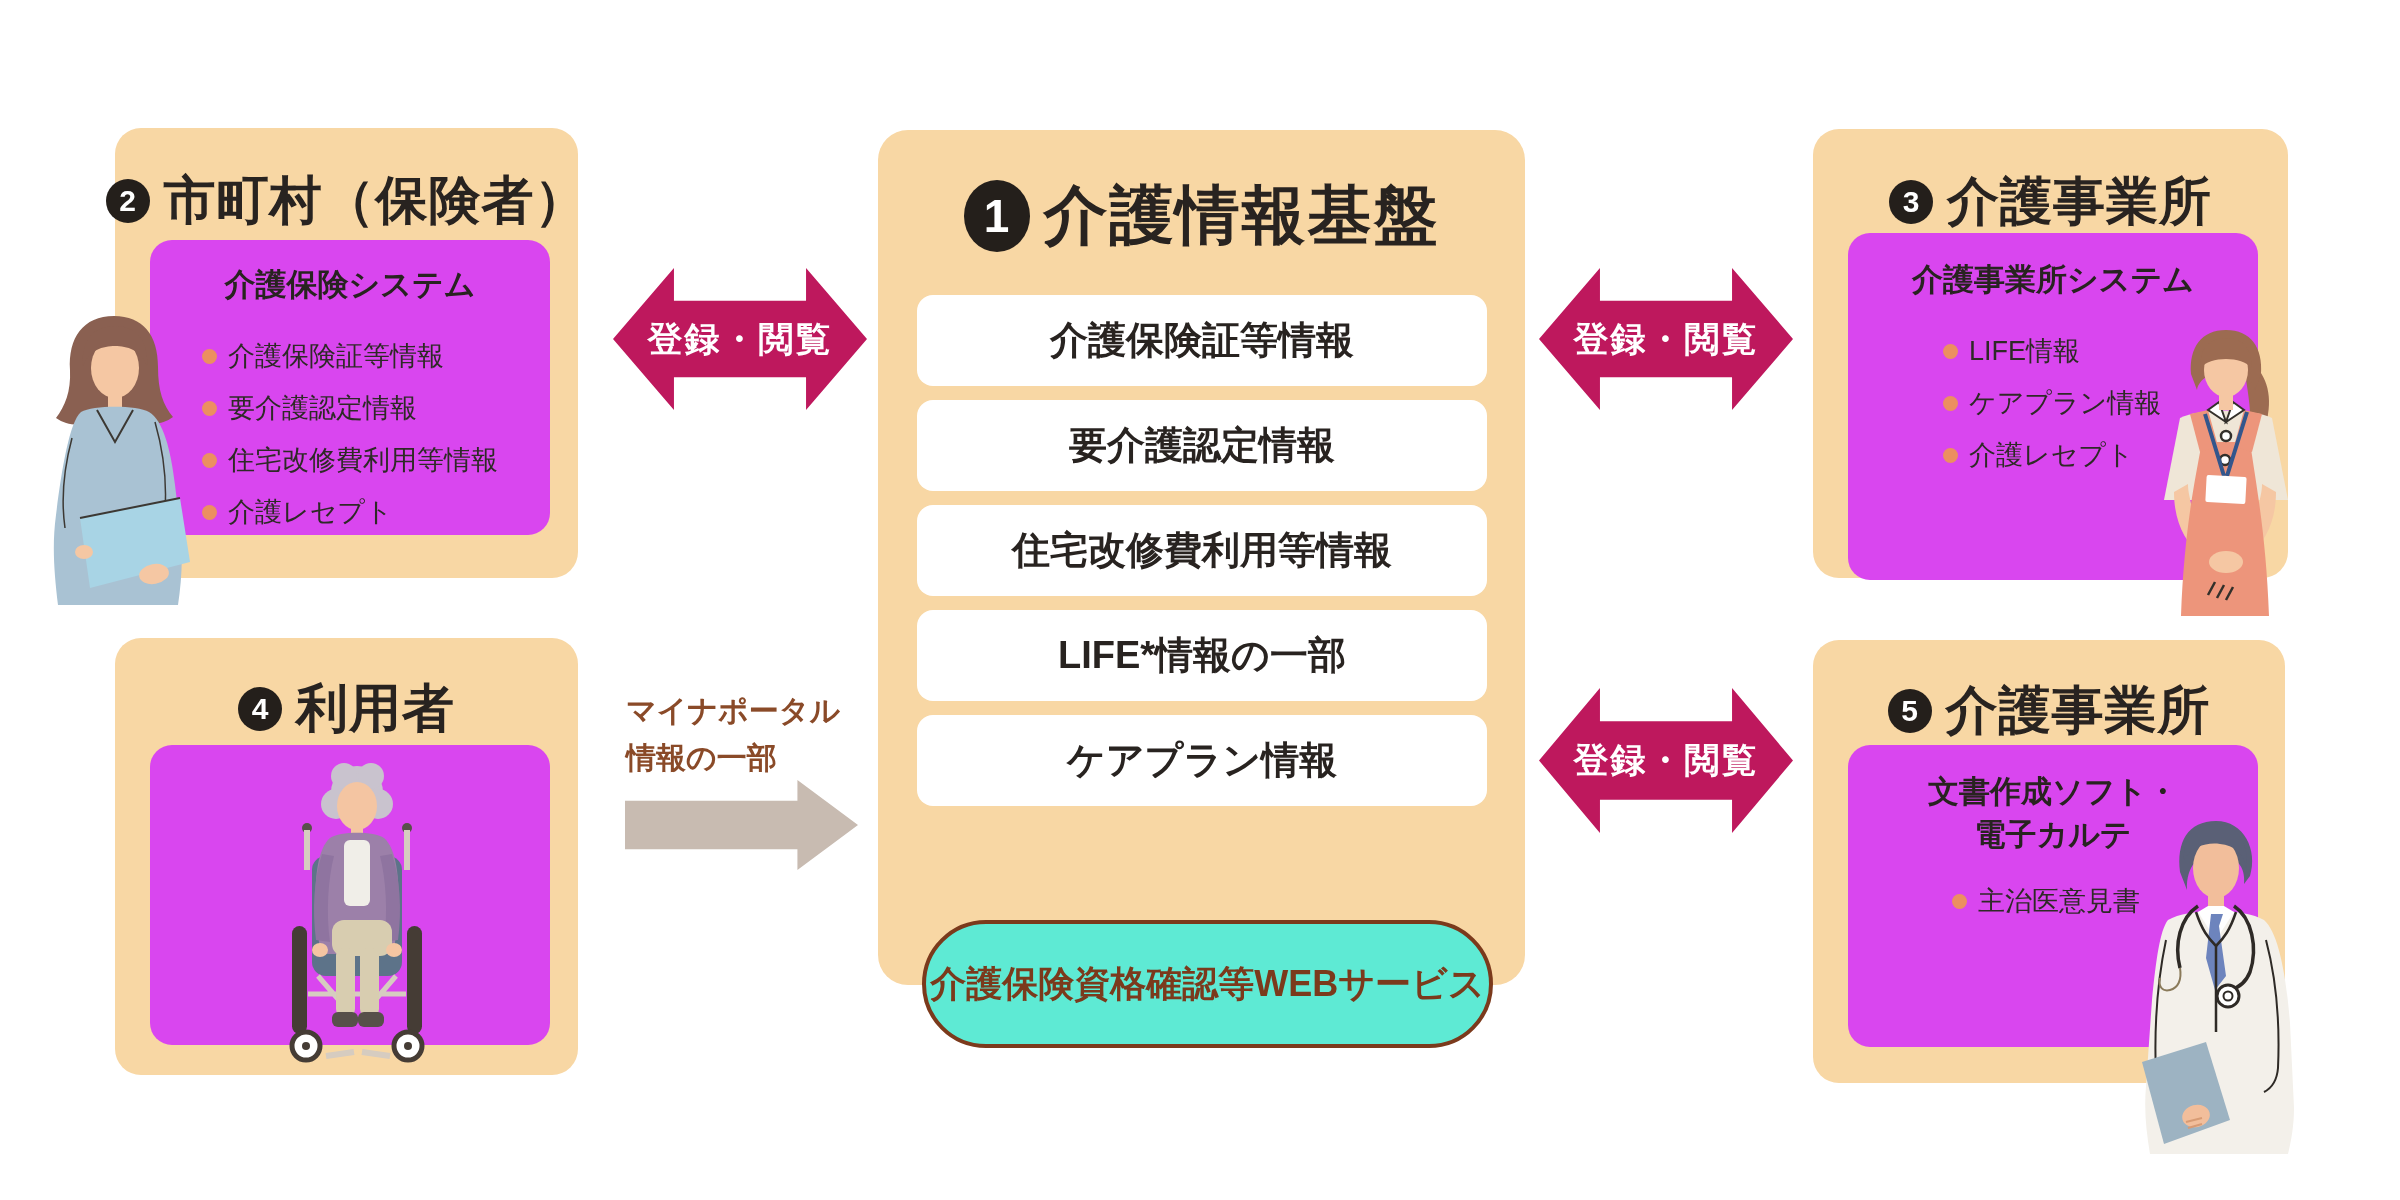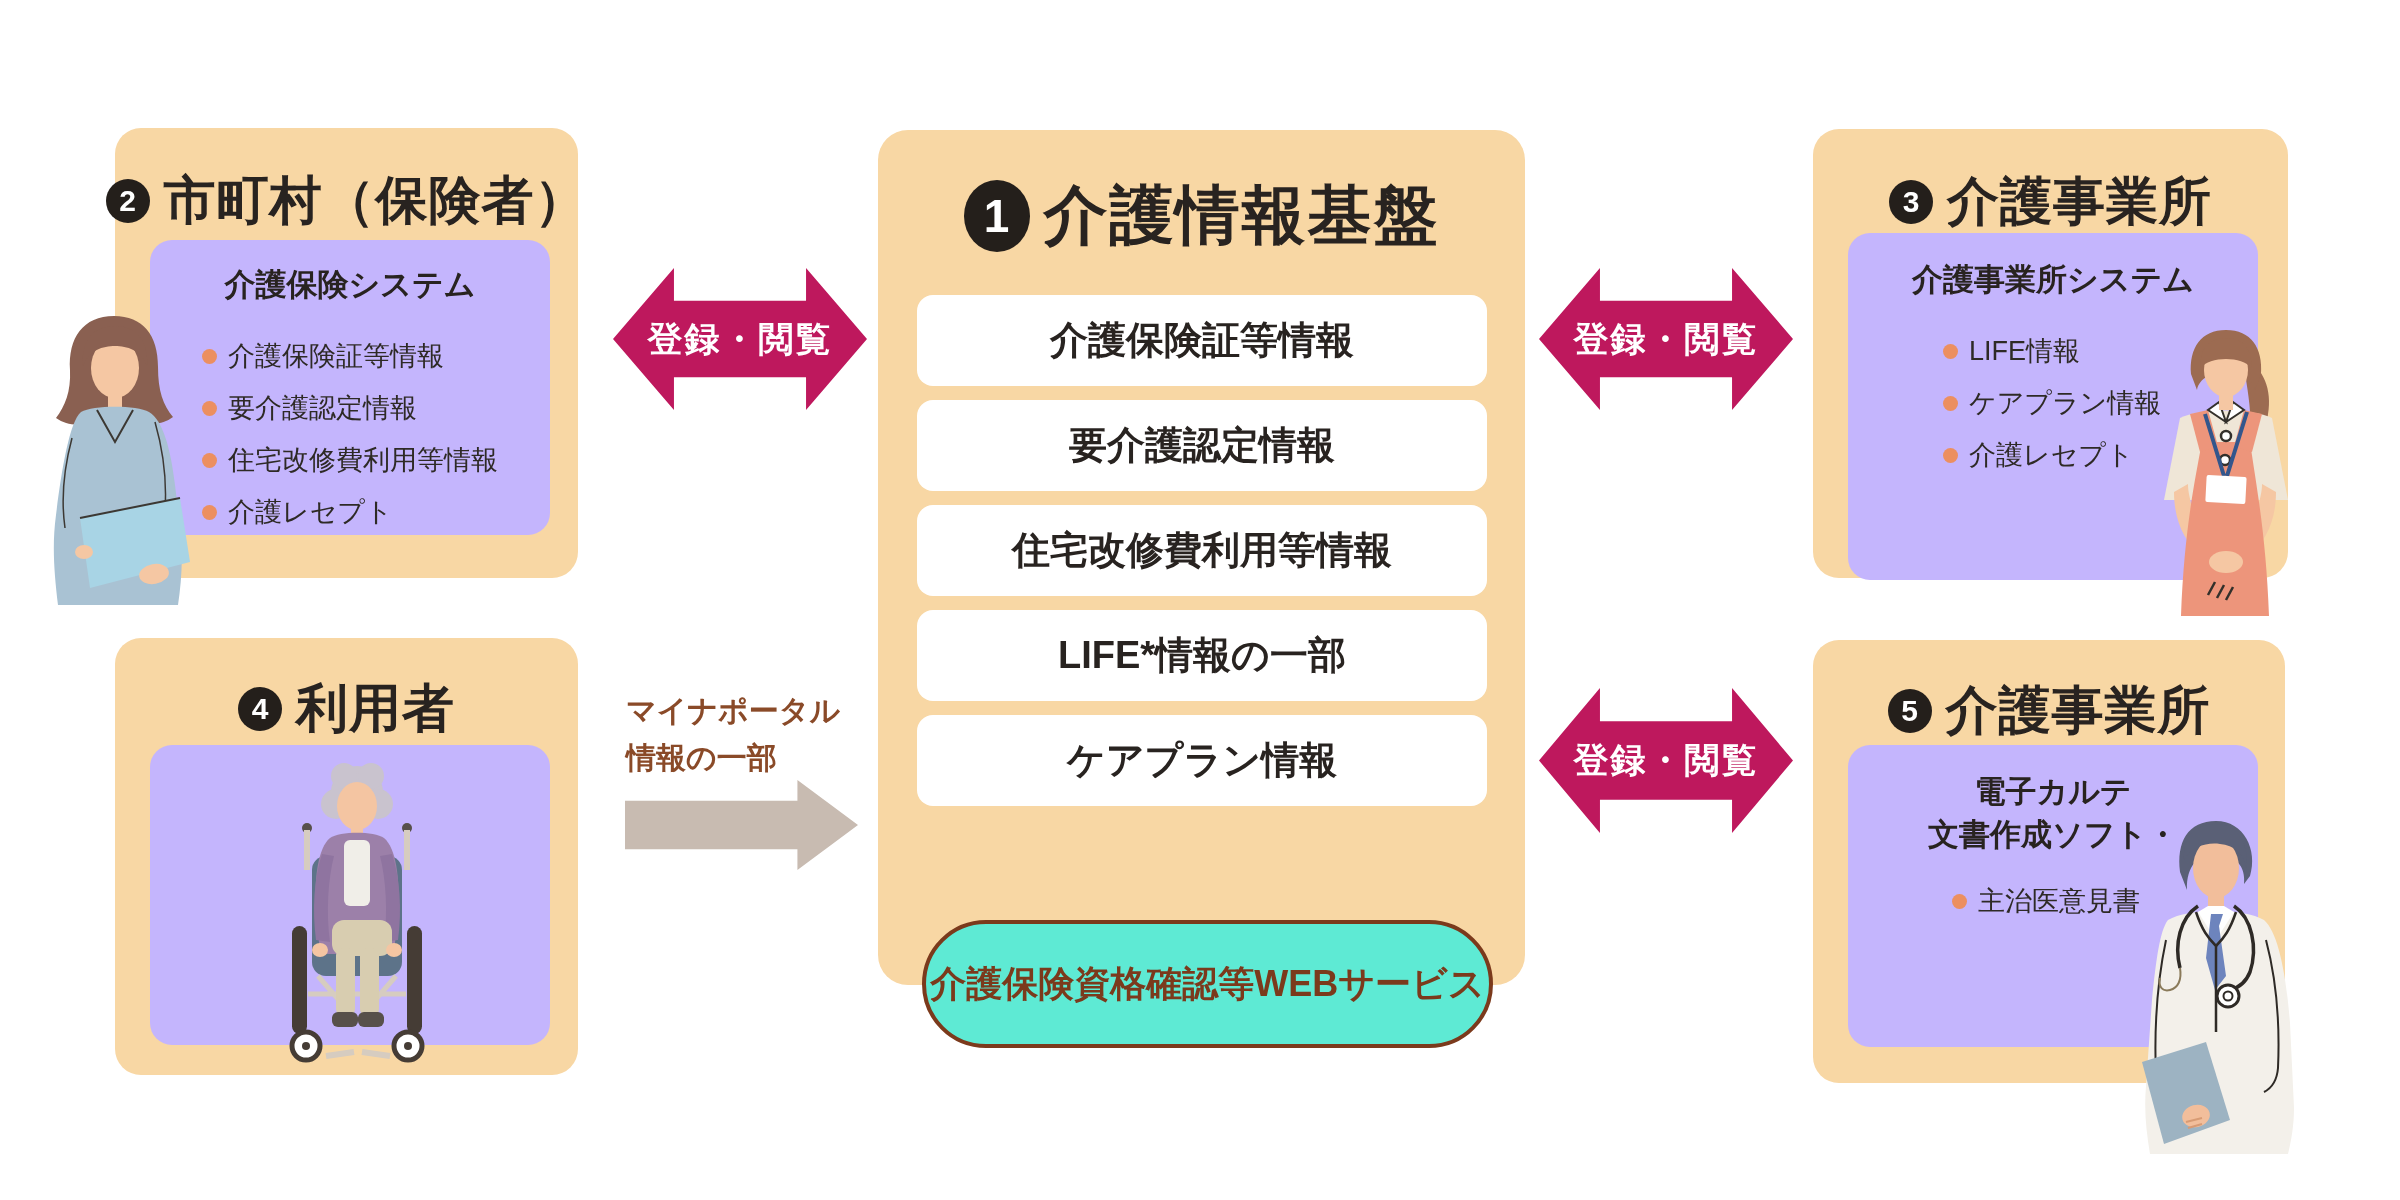--- a/index.html
+++ b/index.html
@@ -15,21 +15,21 @@
   }
   .badge {
     display:flex; align-items:center; justify-content:center;
     background:#241F1B; color:#ffffff; border-radius:50%;
     font-weight:700; flex:none;
   }
   .badge.small { width:44px; height:44px; font-size:30px; }
   .badge.big   { width:66px; height:72px; font-size:46px; }
   .title-text  { font-weight:900; font-size:52px; letter-spacing:1px; color:#282320; white-space:nowrap; }
   .title-text.big { font-size:64px; letter-spacing:2px; }
-  .card { position:absolute; background:#c4b5fd; border-radius:22px; }
+  .card { position:absolute; background:#d946ef; border-radius:22px; }
   .card-heading {
     position:absolute; left:0; right:0; text-align:center;
     font-weight:800; font-size:31px; color:#282320; white-space:nowrap;
   }
   .card-heading .line { display:block; line-height:1.38; }
   .bullets { position:absolute; display:flex; flex-direction:column; }
   .bullet { display:flex; align-items:center; height:52px; font-size:27px; font-weight:500; color:#2e2a26; white-space:nowrap; }
   .bullet .dot { width:15px; height:15px; border-radius:50%; background:#EC8F60; margin-right:11px; flex:none; }
   .row {
     position:absolute; left:39px; width:570px; height:91px; background:#ffffff;
@@ -136,22 +136,22 @@
     </div>
   </div>
 
   <div class="panel" style="left:1813px; top:640px; width:472px; height:443px; border-radius:26px;">
     <div class="panel-title" style="top:36px;">
       <span class="badge small">5</span>
       <span class="title-text">介護事業所</span>
     </div>
     <div class="card" style="left:35px; top:105px; width:410px; height:302px;">
       <div class="card-heading" style="top:26px;">
+        <span class="line">文書作成ソフト・</span>
         <span class="line">電子カルテ</span>
-        <span class="line">文書作成ソフト・</span>
       </div>
       <div class="bullets" style="left:104px; top:130px;">
         <div class="bullet">
           <span class="dot"></span>
           <span>主治医意見書</span>
         </div>
       </div>
     </div>
   </div>
 

